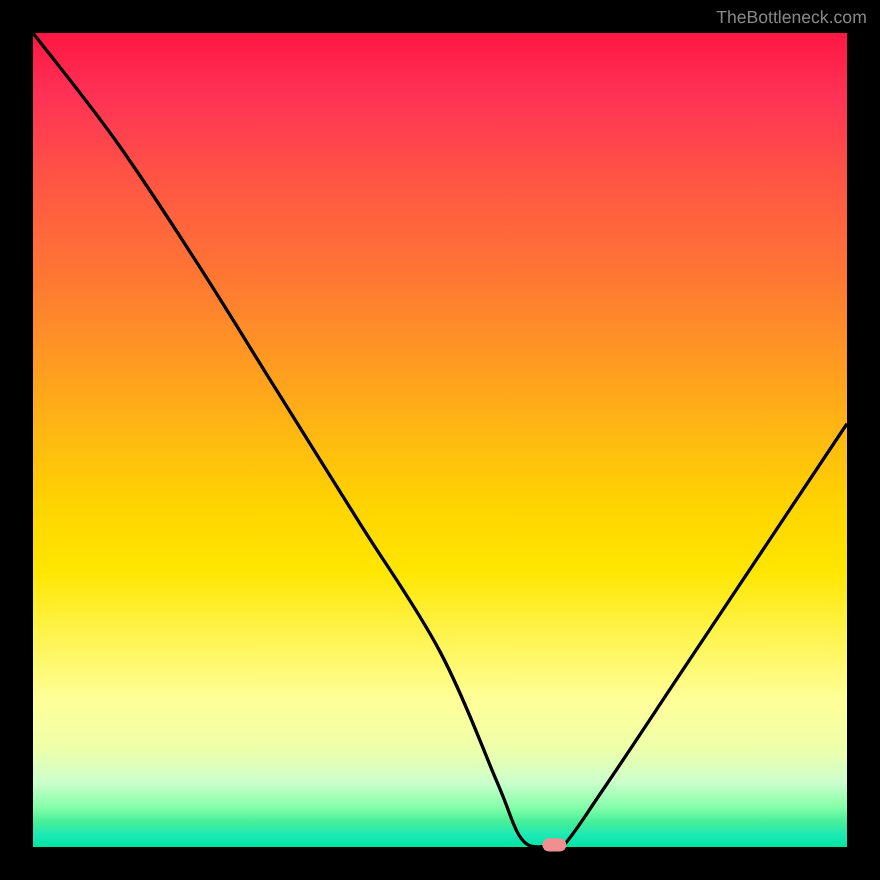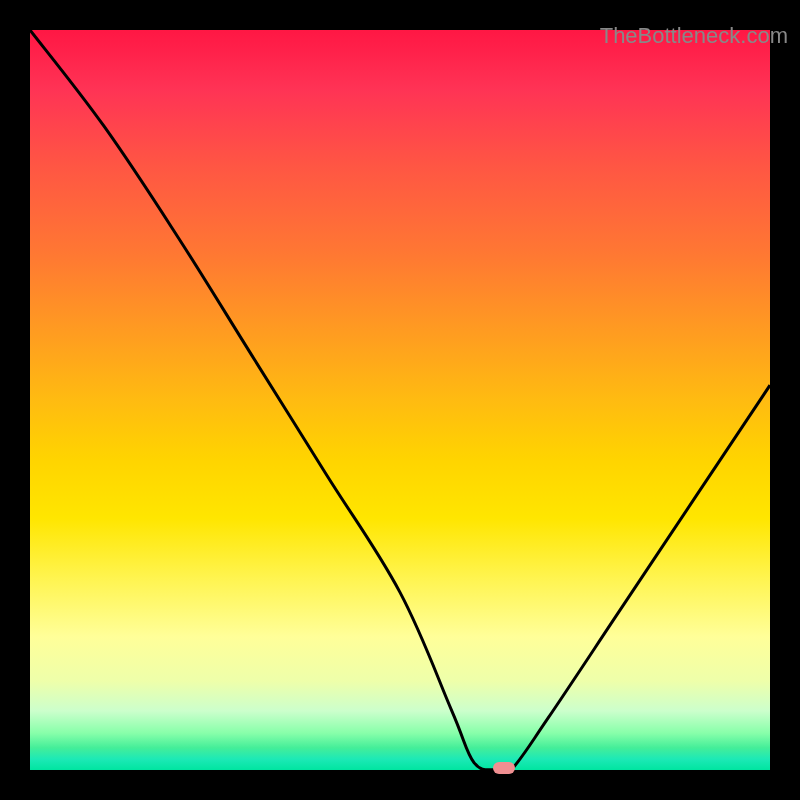--- a/index.html
+++ b/index.html
@@ -7,24 +7,24 @@
     padding: 0;
     width: 800px;
     height: 800px;
     background: #000;
     font-family: Arial, sans-serif;
     overflow: hidden;
     position: relative;
   }
   .attribution {
     position: absolute;
-    top: 23px;
+    top: 8px;
     right: 12px;
     color: #888888;
-    font-size: 22px;
+    font-size: 16px;
     font-weight: 500;
     z-index: 10;
   }
   .plot-area {
     position: absolute;
     left: 30px;
     top: 30px;
     width: 740px;
     height: 740px;
     background: linear-gradient(

